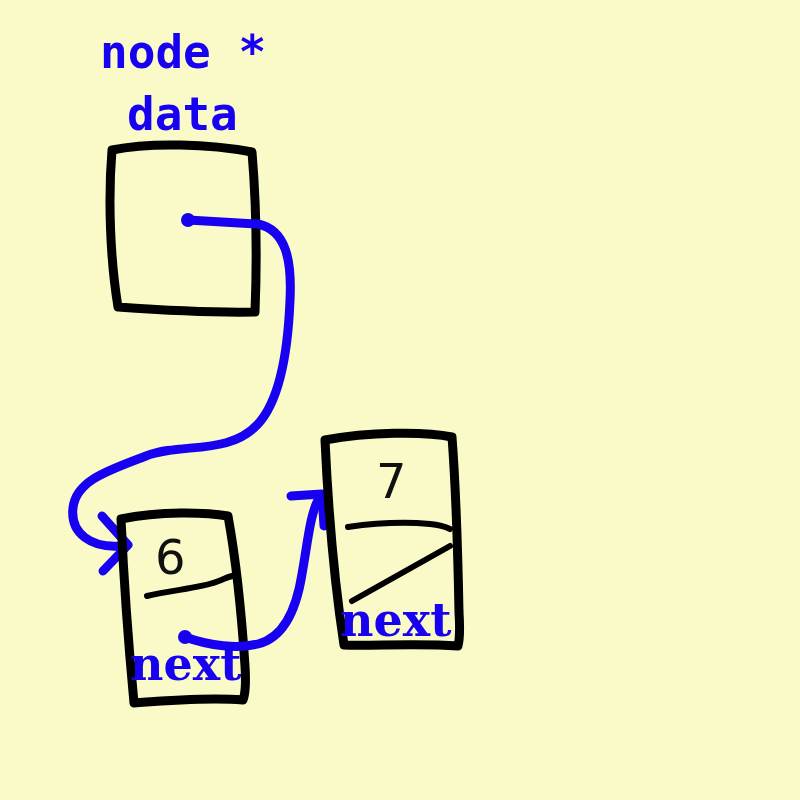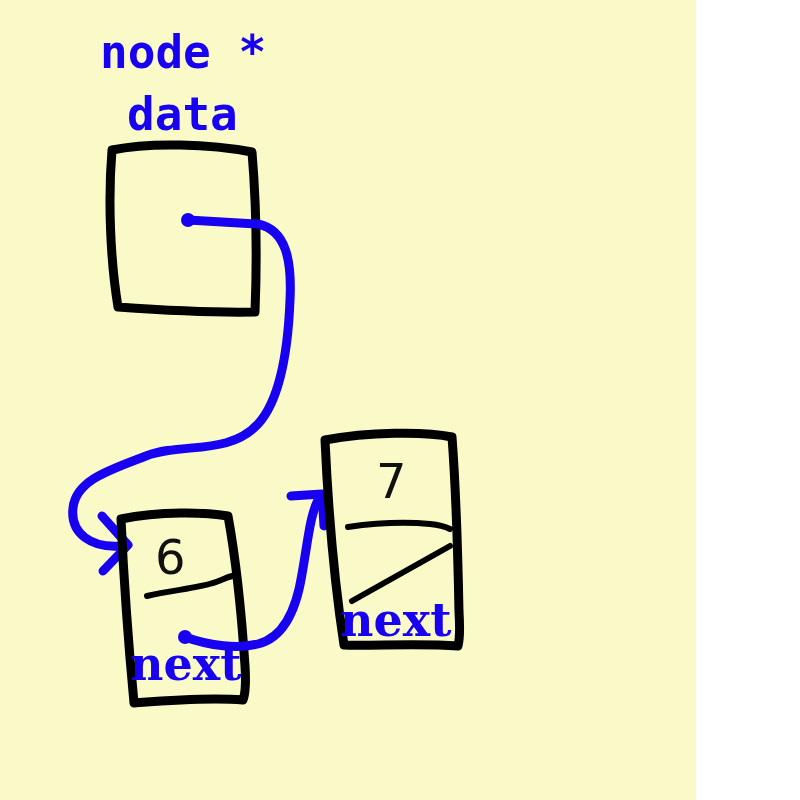--- a/index.html
+++ b/index.html
@@ -8,21 +8,21 @@
     padding: 0;
   }
   body {
     width: 800px;
     height: 800px;
     overflow: hidden;
     font-family: "Liberation Sans", sans-serif;
   }
   #canvas {
     position: relative;
-    width: 696px;
+    width: 800px;
     height: 800px;
     background: #fafac8;
     text-align: center;
   }
   #canvas svg {
     position: absolute;
     top: 0;
     left: 0;
     width: 800px;
     height: 800px;

